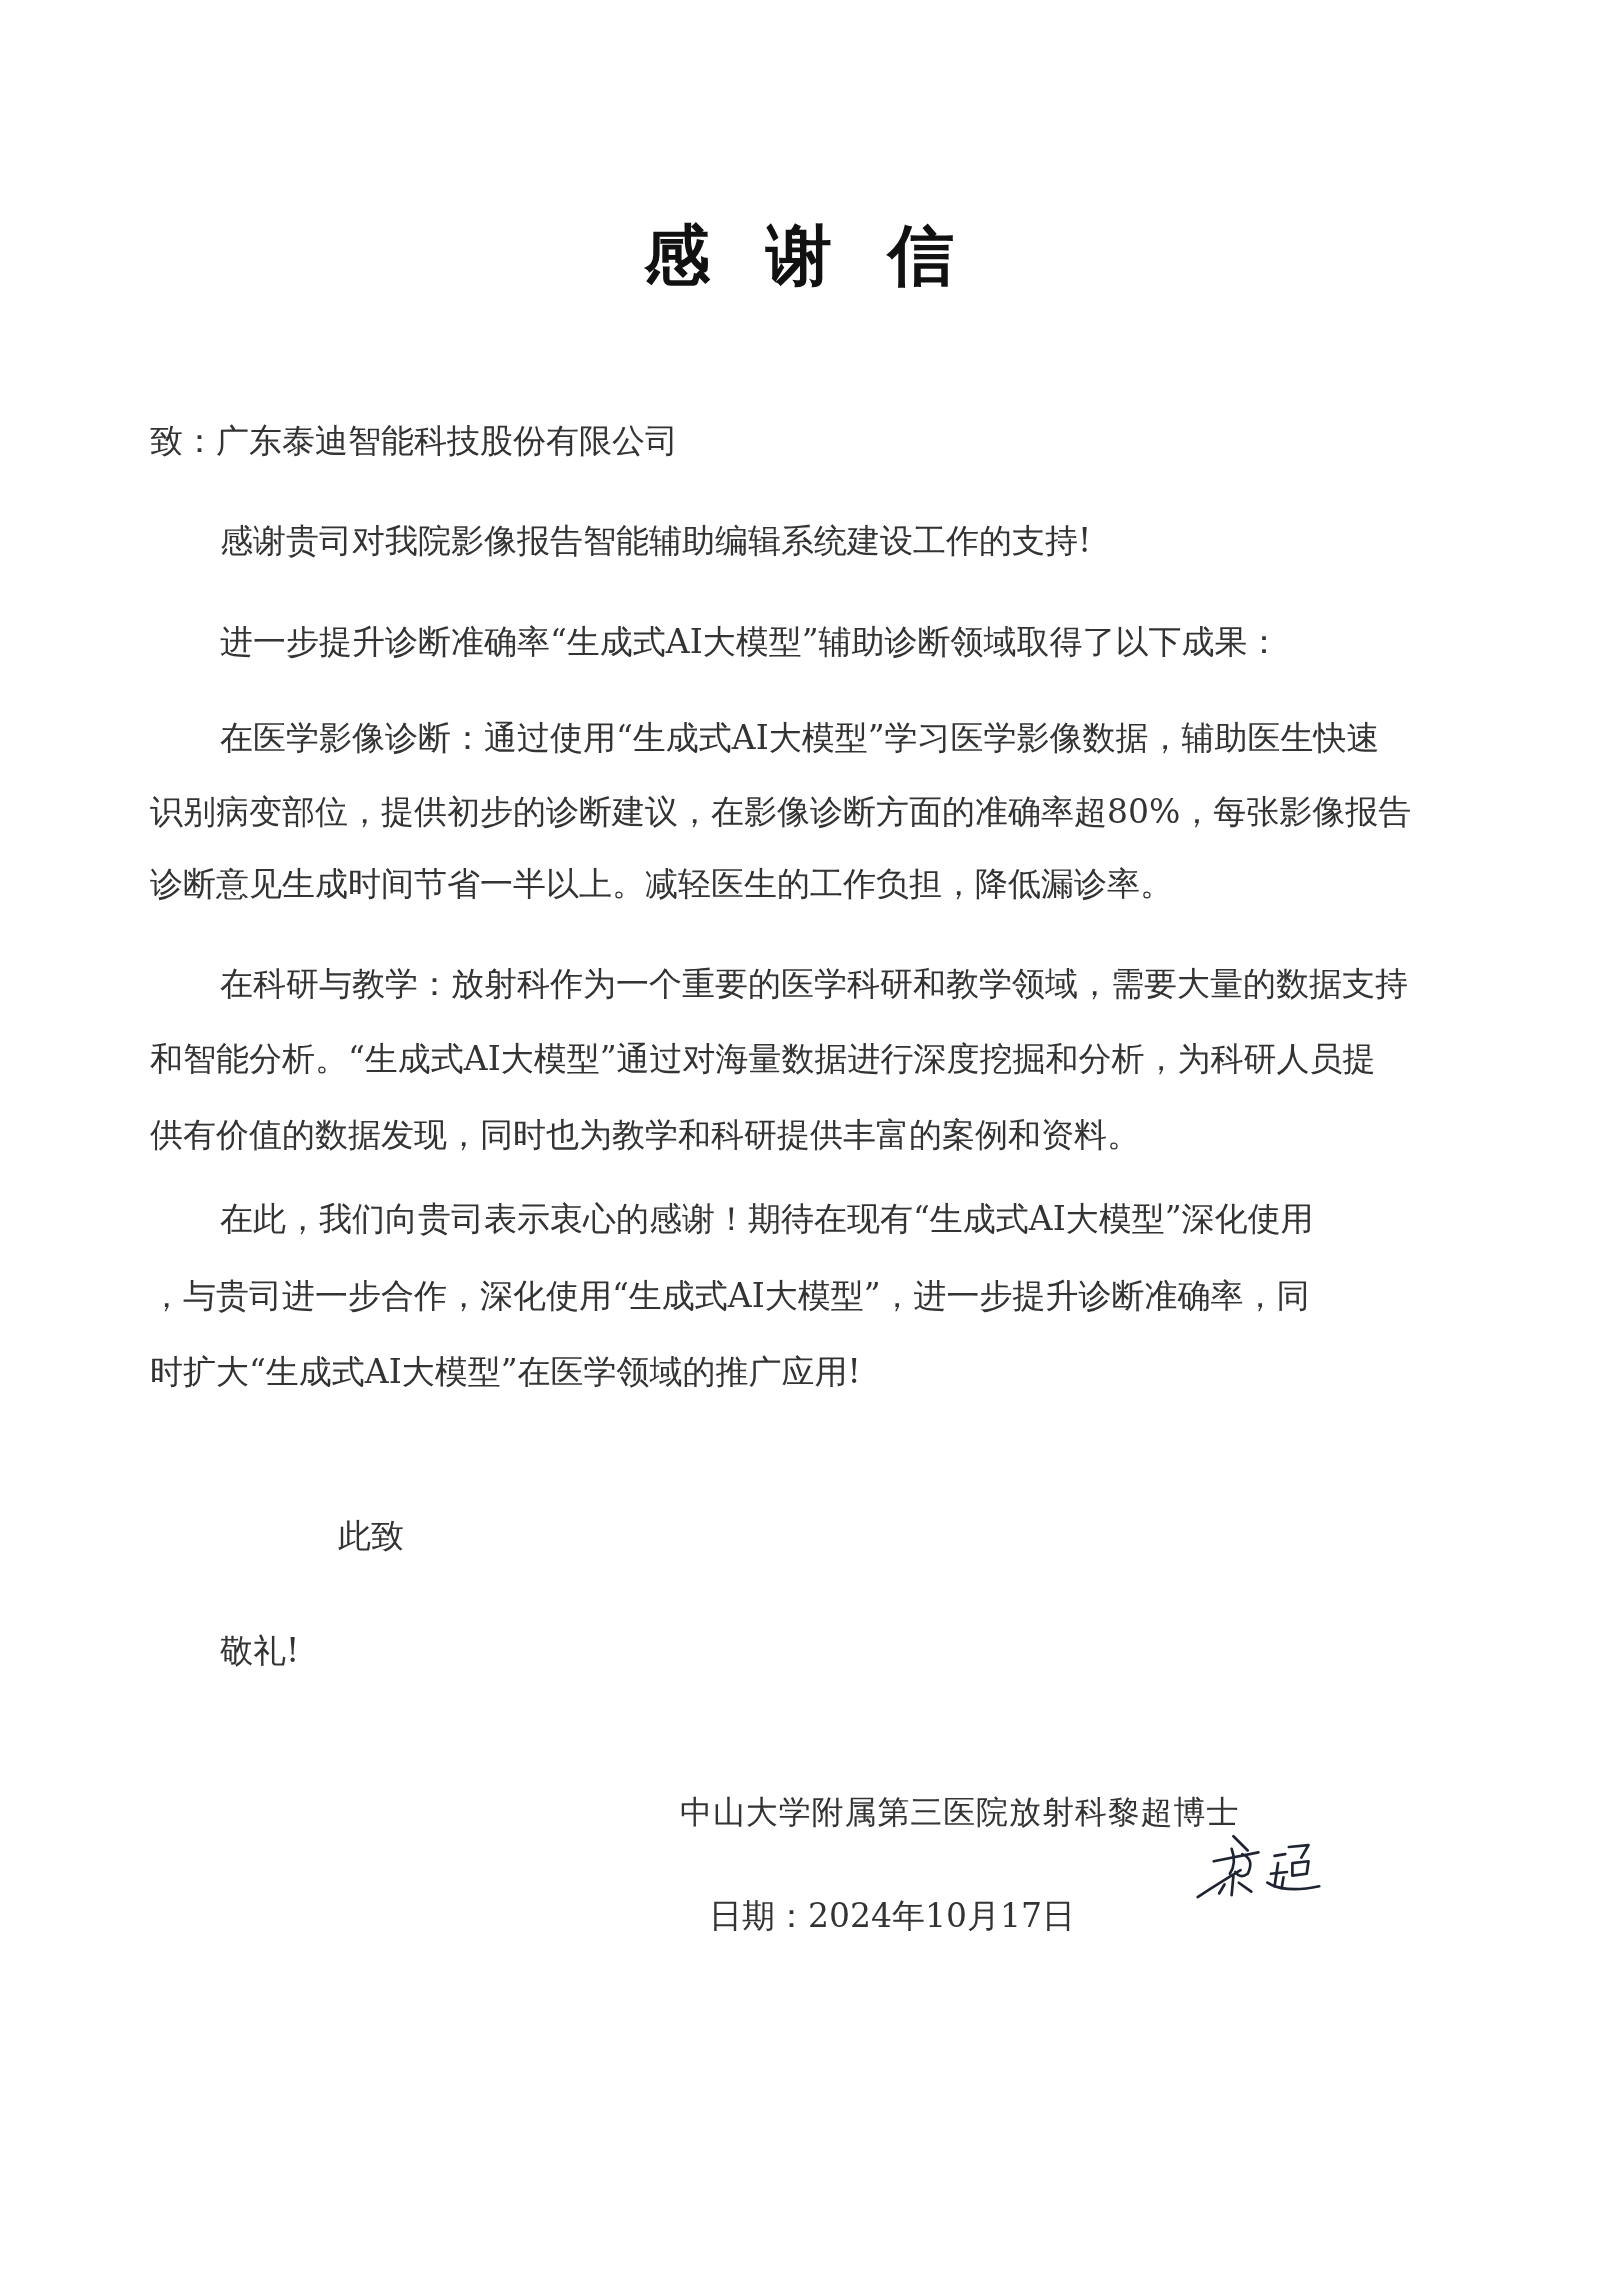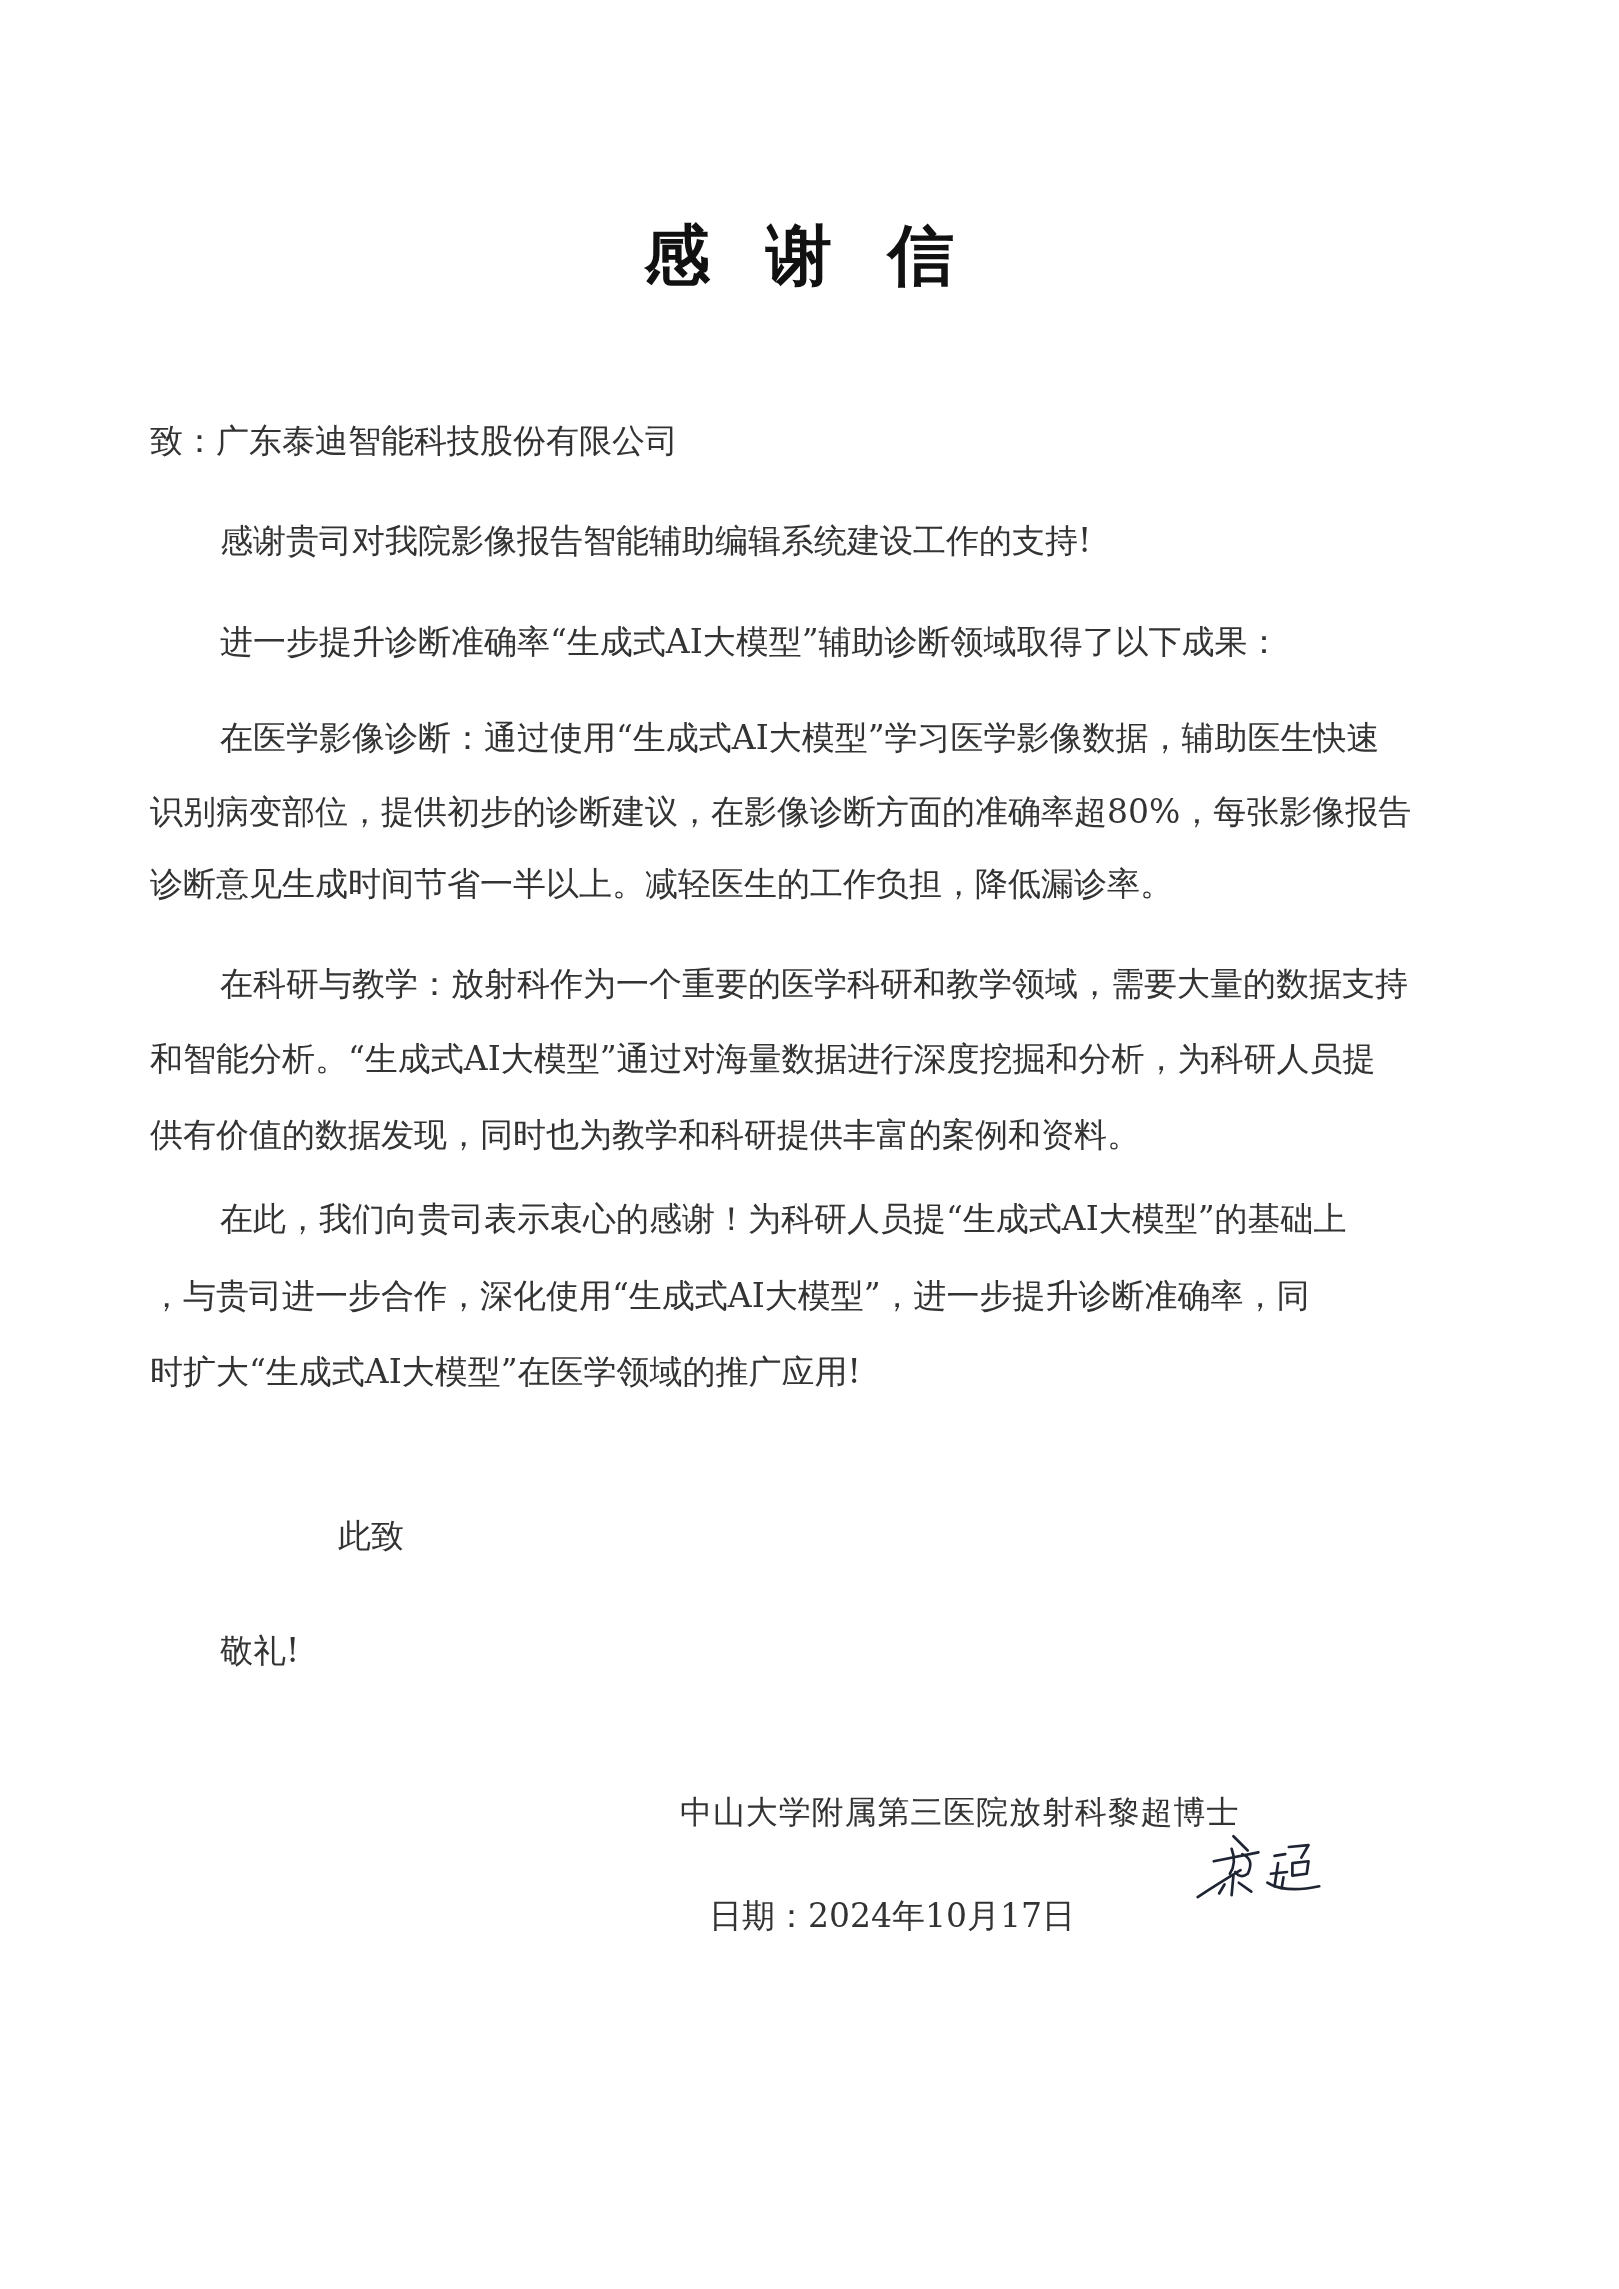--- a/index.html
+++ b/index.html
@@ -29,21 +29,21 @@
   <div class="abs line" style="left:220px; top:620px;">进一步提升诊断准确率“生成式AI大模型”辅助诊断领域取得了以下成果：</div>
 
   <div class="abs line" style="left:220px; top:716px;">在医学影像诊断：通过使用“生成式AI大模型”学习医学影像数据，辅助医生快速</div>
   <div class="abs line" style="left:150px; top:790px;">识别病变部位，提供初步的诊断建议，在影像诊断方面的准确率超80%，每张影像报告</div>
   <div class="abs line" style="left:150px; top:865px;font-family:Liberation Mono, monospace;">诊断意见生成时间节省一半以上。减轻医生的工作负担，降低漏诊率。</div>
 
   <div class="abs line" style="left:220px; top:962px;">在科研与教学：放射科作为一个重要的医学科研和教学领域，需要大量的数据支持</div>
   <div class="abs line" style="left:150px; top:1037px;">和智能分析。“生成式AI大模型”通过对海量数据进行深度挖掘和分析，为科研人员提</div>
   <div class="abs line" style="left:150px; top:1113px;">供有价值的数据发现，同时也为教学和科研提供丰富的案例和资料。</div>
 
-  <div class="abs line" style="left:220px; top:1197px;">在此，我们向贵司表示衷心的感谢！为科研人员提“生成式AI大模型”的基础上</div>
+  <div class="abs line" style="left:220px; top:1197px;">在此，我们向贵司表示衷心的感谢！期待在现有“生成式AI大模型”深化使用</div>
   <div class="abs line" style="left:150px; top:1274px;">，与贵司进一步合作，深化使用“生成式AI大模型”，进一步提升诊断准确率，同</div>
   <div class="abs line" style="left:150px; top:1350px;">时扩大“生成式AI大模型”在医学领域的推广应用!</div>
 
   <div class="abs line" style="left:338px; top:1514px;">此致</div>
   <div class="abs line" style="left:220px; top:1629px;">敬礼!</div>
 
   <div class="abs sig-org" style="left:680px; top:1791px;">中山大学附属第三医院放射科黎超博士</div>
 
   <div class="abs date" style="left:709px; top:1894px;">日期：2024年10月17日</div>
 

